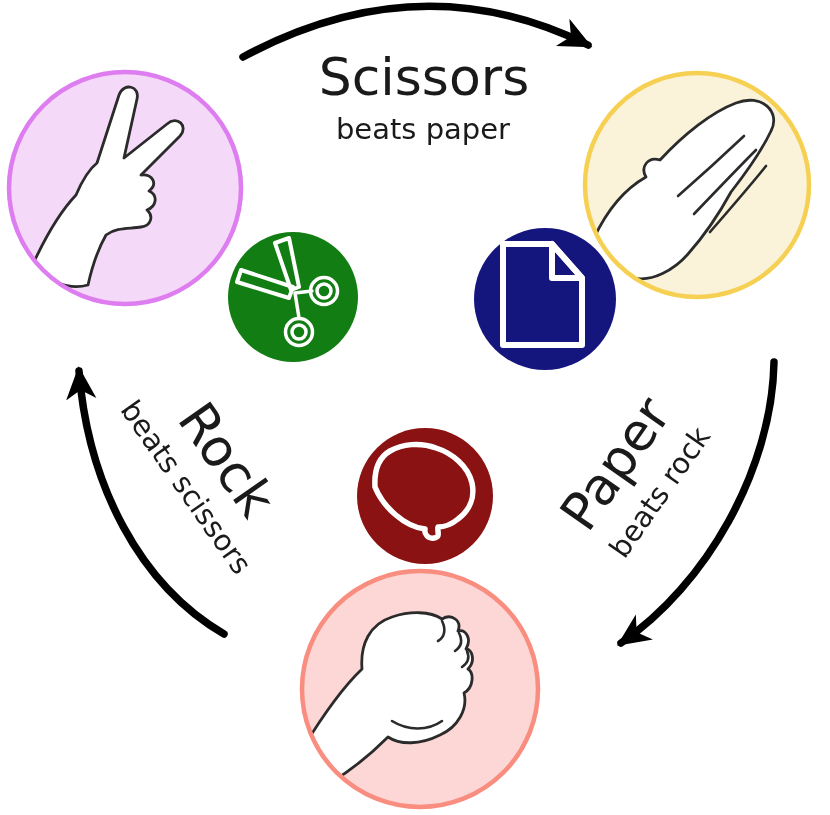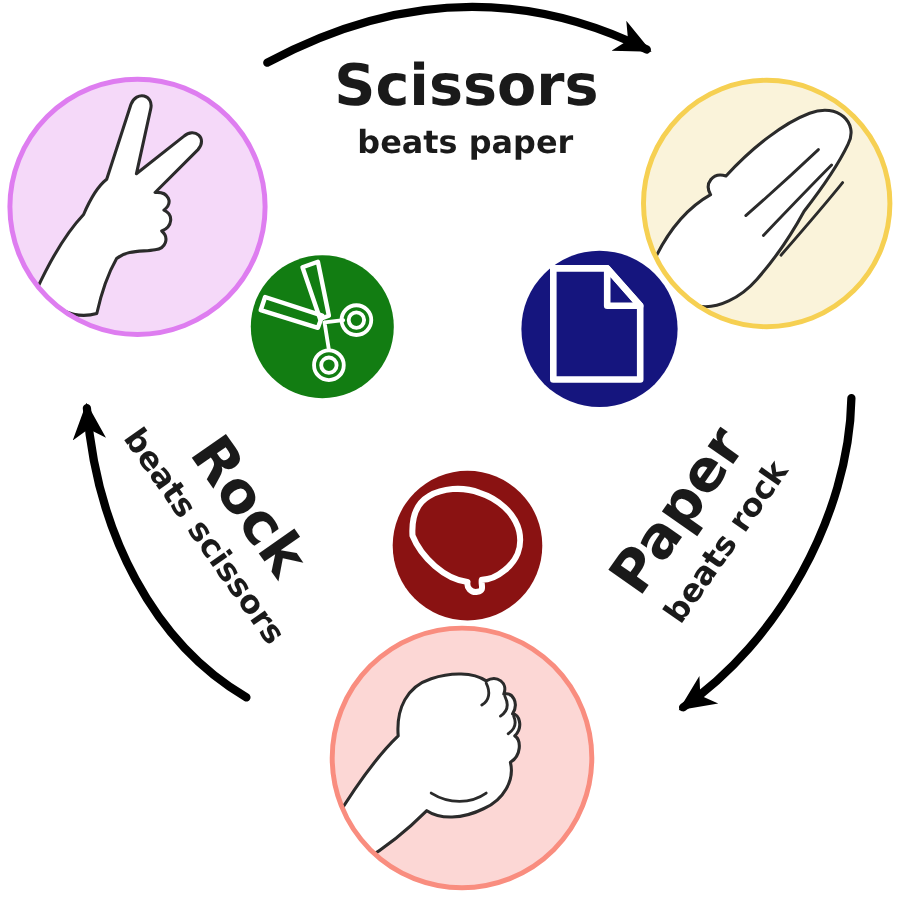--- a/index.html
+++ b/index.html
@@ -1,16 +1,16 @@
 <!DOCTYPE html>
 <html><head>
 <meta charset="utf-8">
 <style>
   html, body { margin: 0; padding: 0; background: #ffffff; }
-  .stage { position: relative; width: 830px; height: 815px; background: #ffffff; overflow: hidden; font-weight: bold; }
+  .stage { position: relative; width: 830px; height: 815px; background: #ffffff; overflow: hidden; }
   svg { display: block; }
   text { font-family: "DejaVu Sans", "Liberation Sans", sans-serif; text-anchor: middle; }
   .big   { font-size: 52px; }
   .small { font-size: 29px; }
   .arrow { fill: none; stroke-width: 7.5; stroke-linecap: round; }
   .ring  { fill: none; stroke-width: 4.5; }
   .hand  { stroke-width: 2.8; stroke-linejoin: round; }
   .hline { fill: none !important; stroke-width: 2.6; stroke-linecap: round; }
   .glyph { fill: none; stroke-linejoin: round; stroke-linecap: round; }
   .g4 { stroke-width: 4; } .g5 { stroke-width: 5.5; } .g6 { stroke-width: 6; } .g35 { stroke-width: 3.5; }

